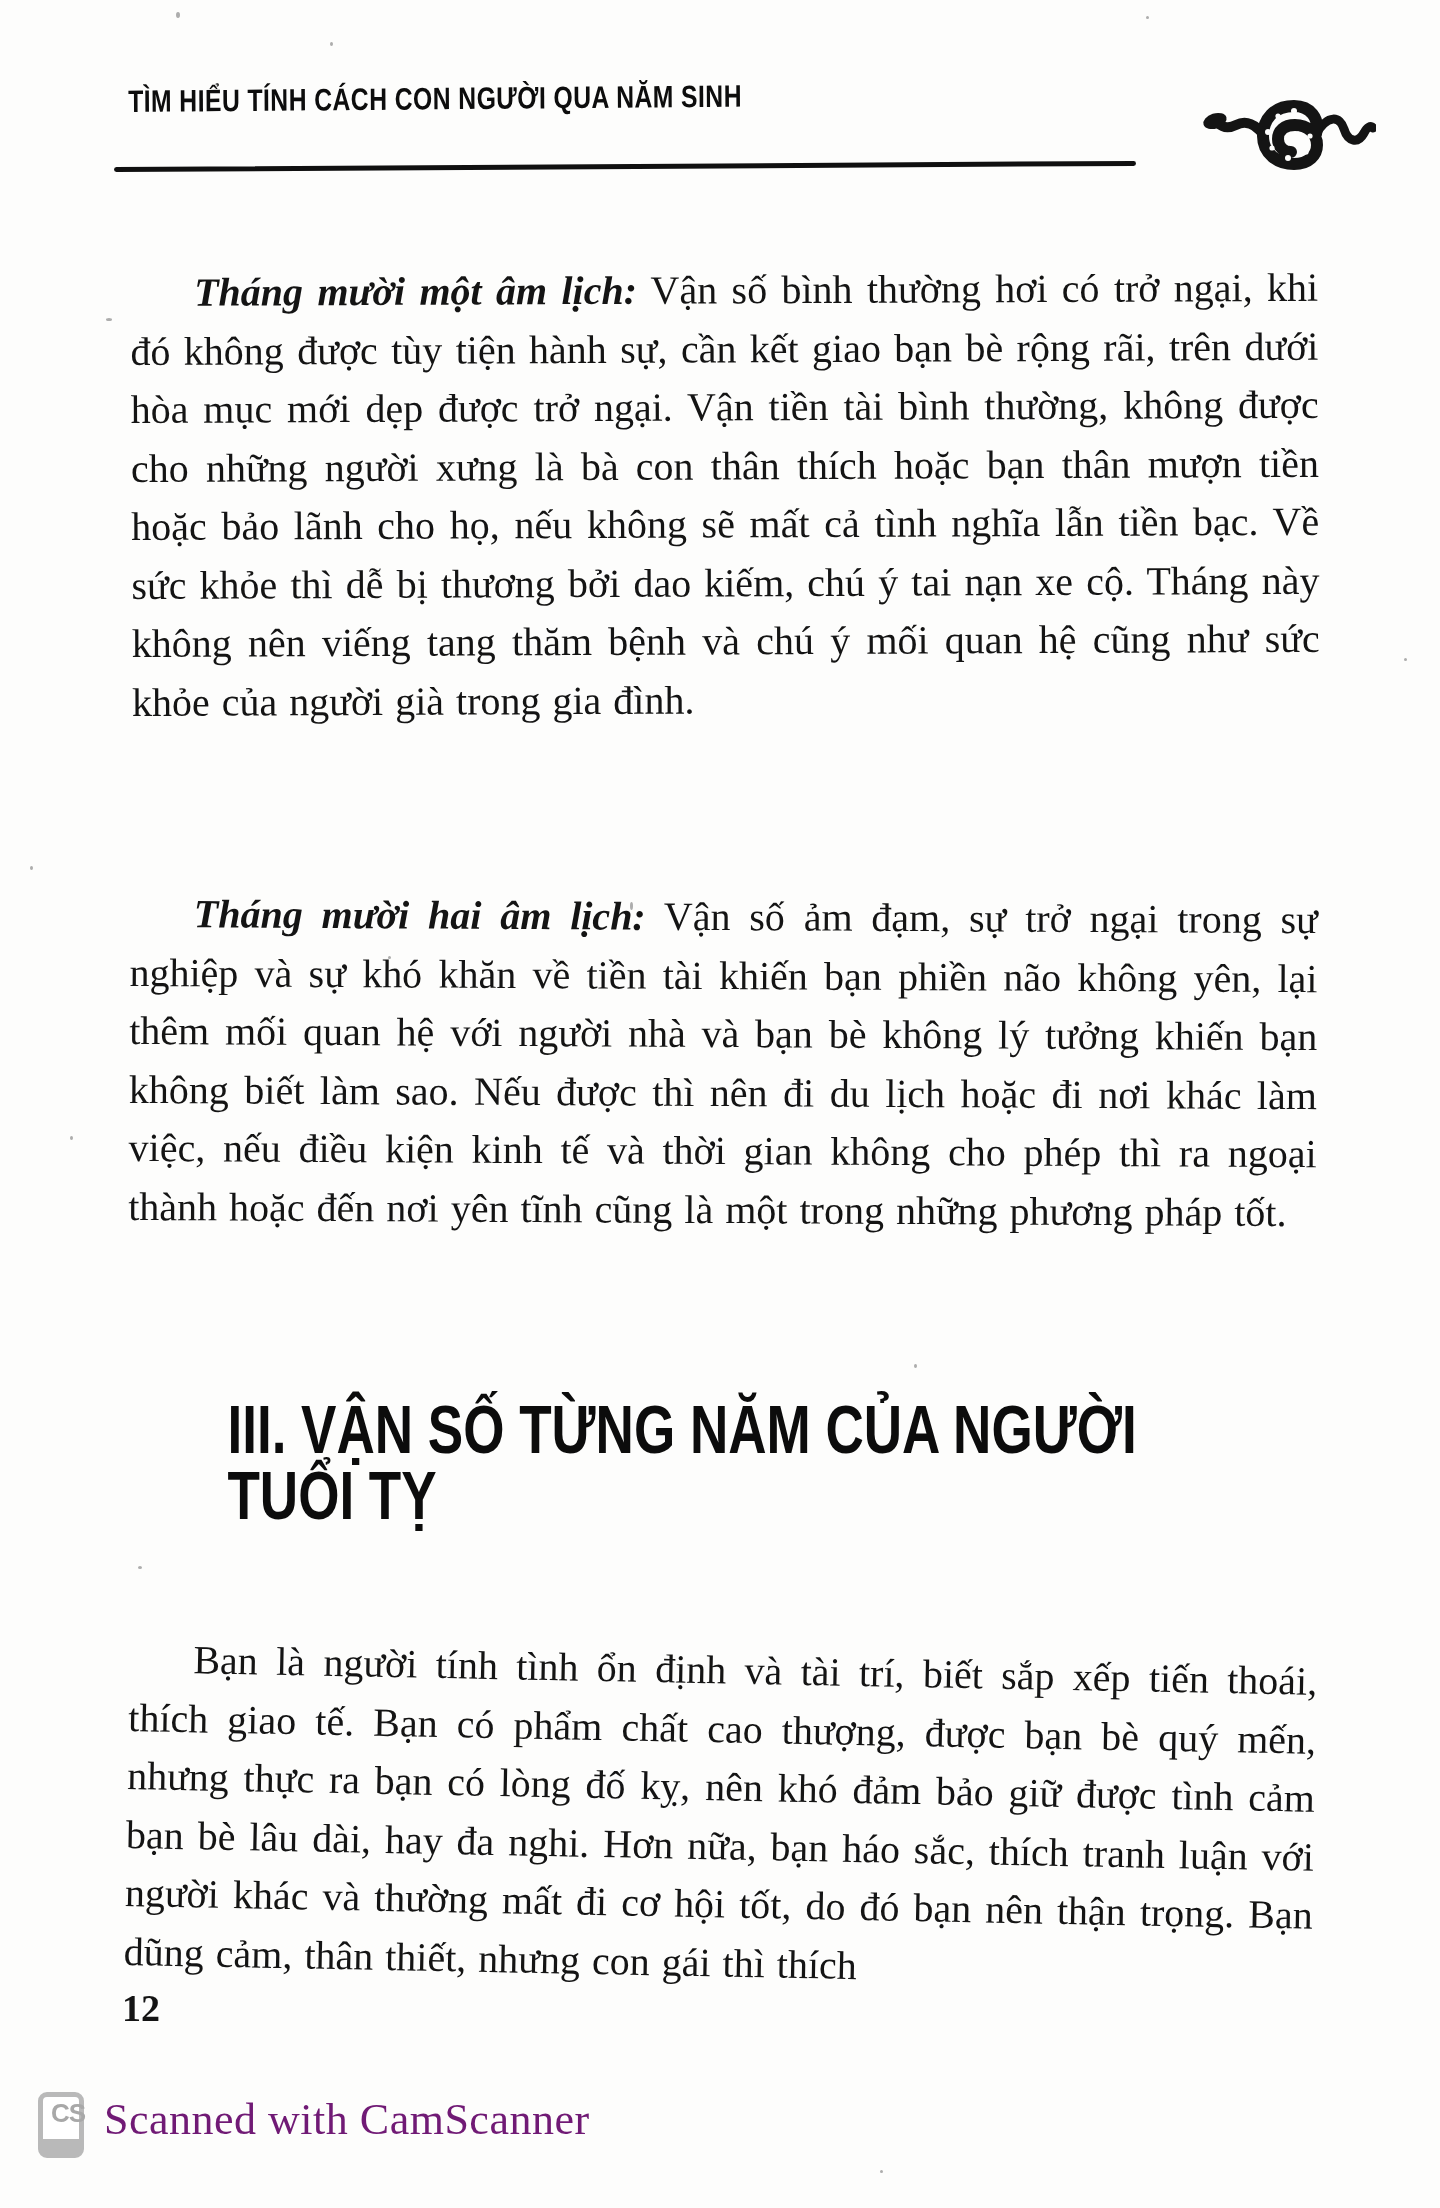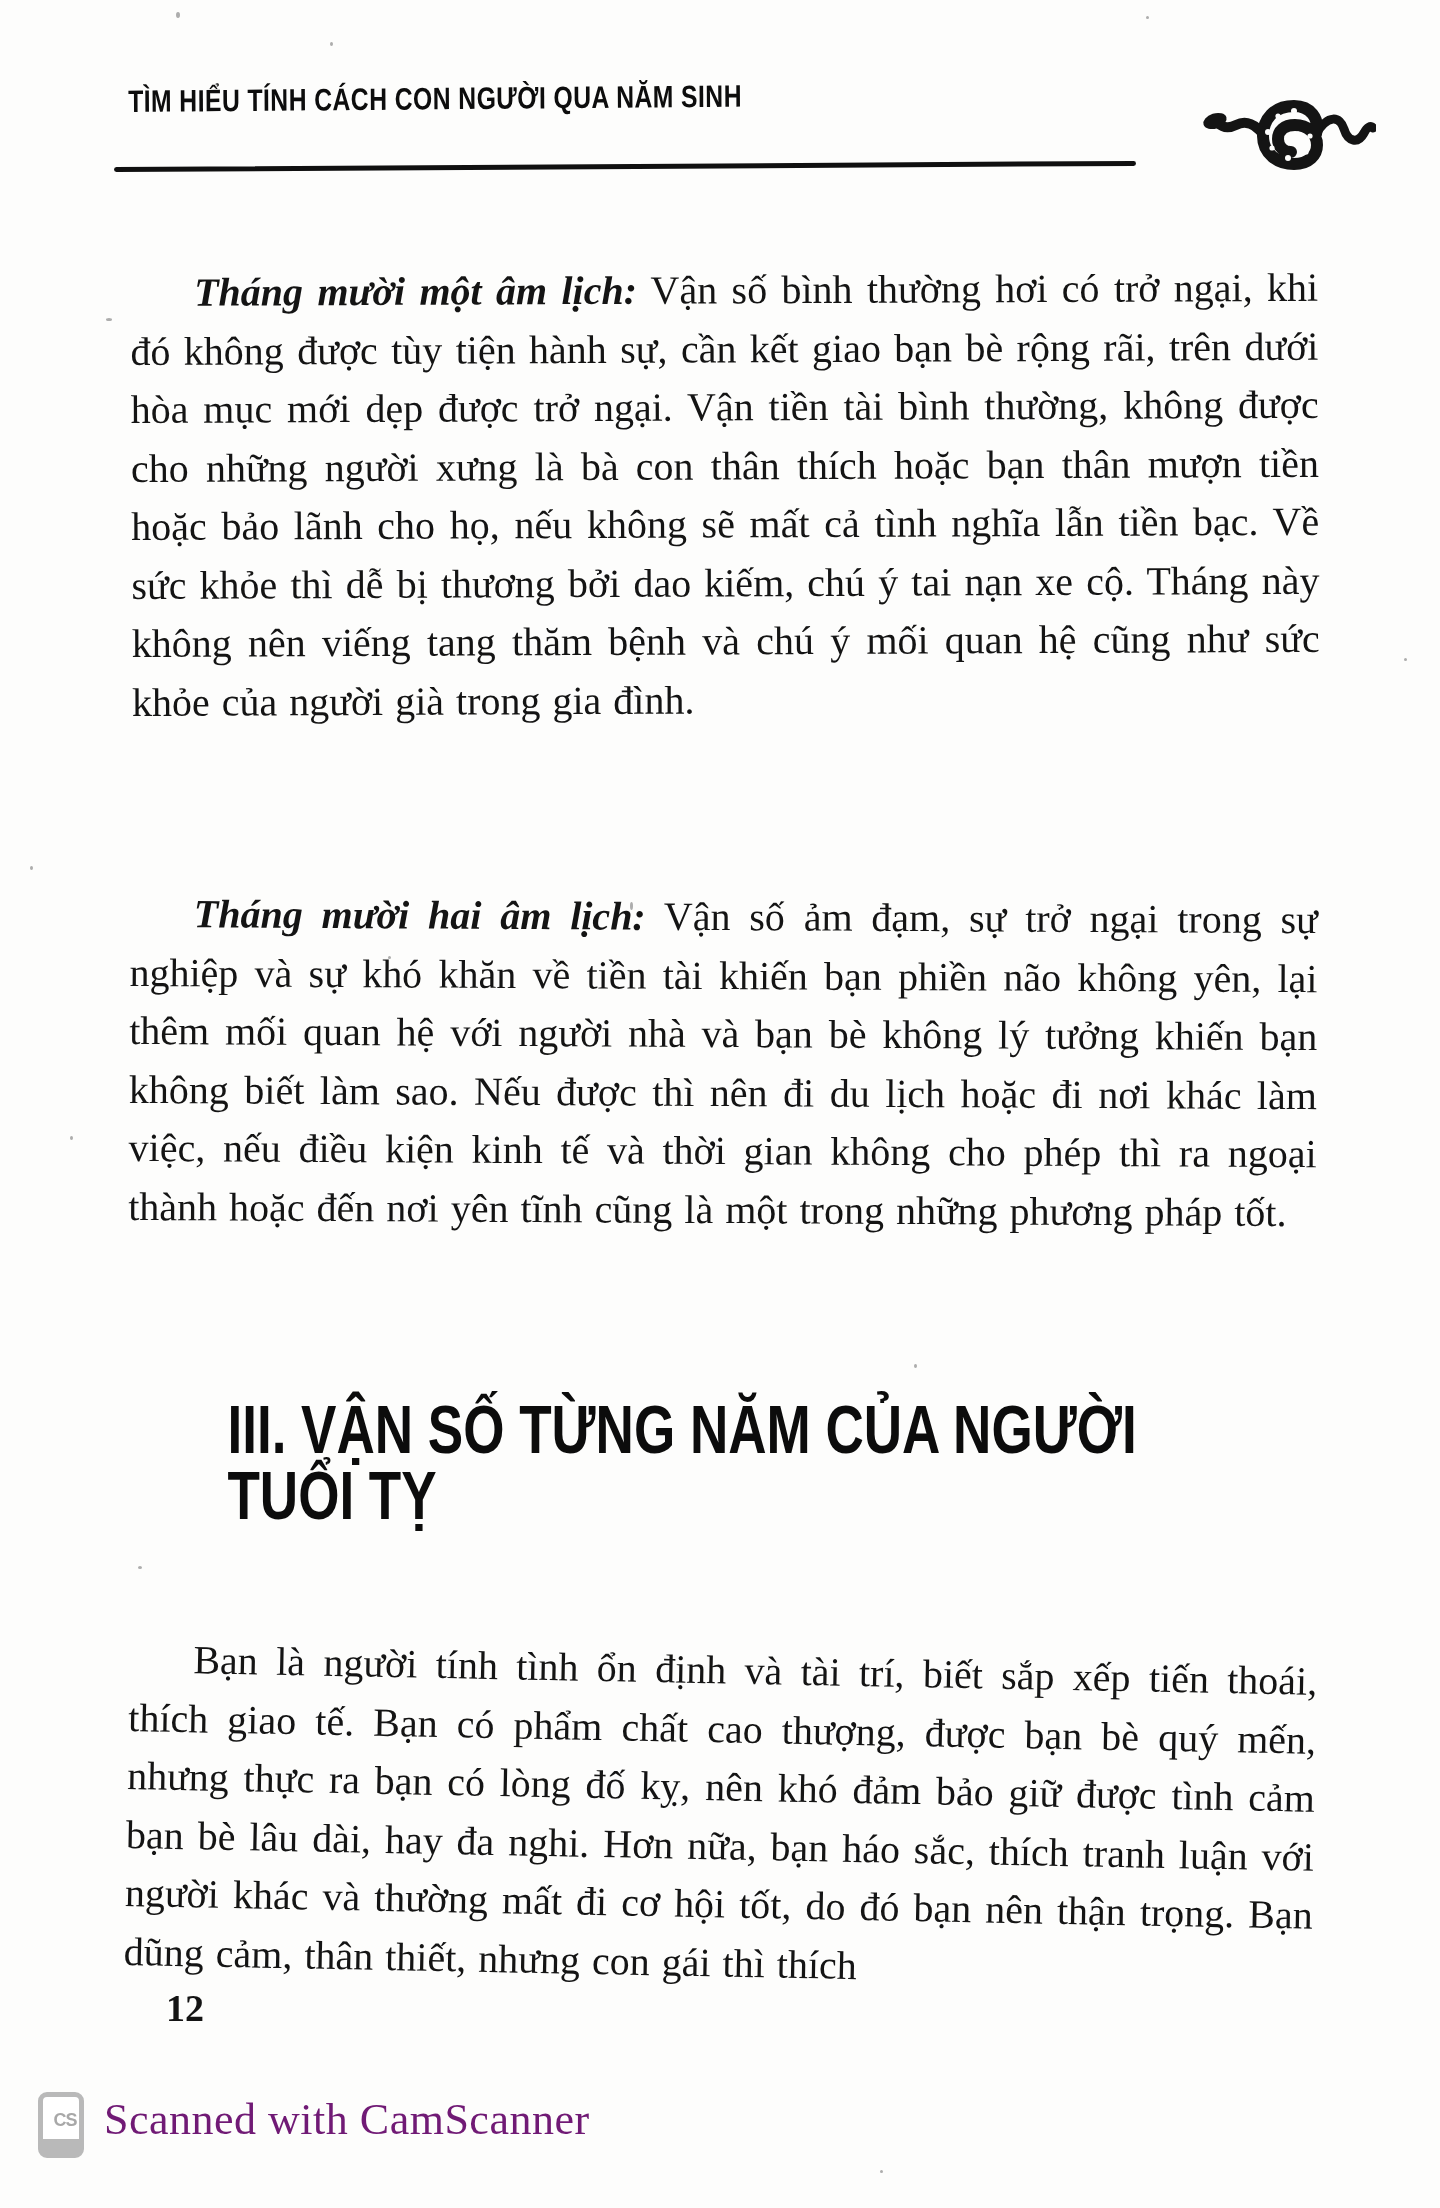--- a/index.html
+++ b/index.html
@@ -38,31 +38,31 @@
   .section-heading {
     position:absolute; left:128px; top:1396px; width:904px;
     font-family:"Liberation Sans", sans-serif; font-weight:bold;
     font-size:68px; line-height:66px; text-align:left; color:#0c0c0c;
   }
   .section-heading .hline { transform:scaleX(0.78); transform-origin:center; white-space:nowrap; }
 
   
   #closing { top:1590px; transform:rotate(1.1deg); transform-origin:left top; }
 
-  .page-number { position:absolute; left:122px; top:1986px; font-size:38px; font-weight:bold;margin-left:44px; }
+  .page-number { position:absolute; left:122px; top:1986px; font-size:38px; font-weight:bold; }
 
   
   .footer-logo {
     position:absolute; left:38px; top:2092px; width:46px; height:66px;
     border:5px solid #b9b9b9; border-radius:9px; box-sizing:border-box; background:#fff;
   }
   .footer-logo .cs {
-    position:absolute; top:13px; left:0; right:0; text-align:center;
+    position:absolute; top:1px; left:0; right:0; text-align:center;
     font-family:"Liberation Sans", sans-serif; font-weight:bold;
-    font-size:18px; color:#a8a8a8; letter-spacing:-1px;margin-left:8px;
+    font-size:26px; color:#a8a8a8; letter-spacing:-1px;margin-left:8px;
   }
   .footer-logo .bar {
     position:absolute; left:-1px; right:-1px; bottom:-1px; height:15px;
     background:#b9b9b9; border-radius:0 0 5px 5px;
   }
   .footer-text {
     position:absolute; left:96px; top:2094px;
     font-family:Liberation Serif, serif; font-size:44px;
     color:#701a75; letter-spacing:0.5px; white-space:nowrap;margin-left:8px;
   }

